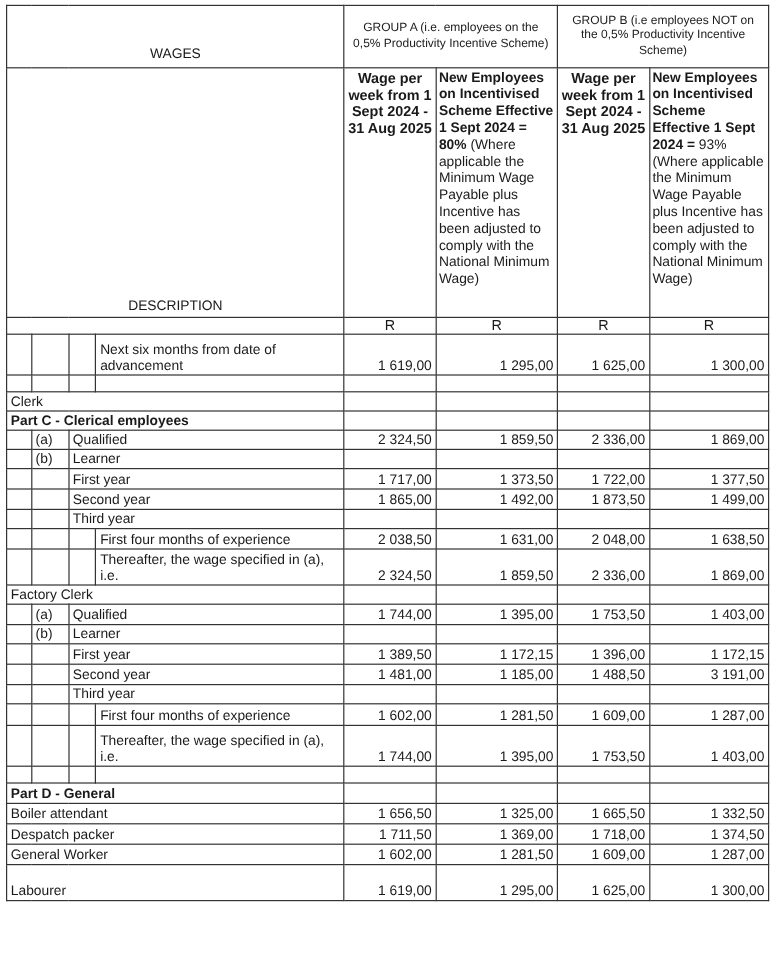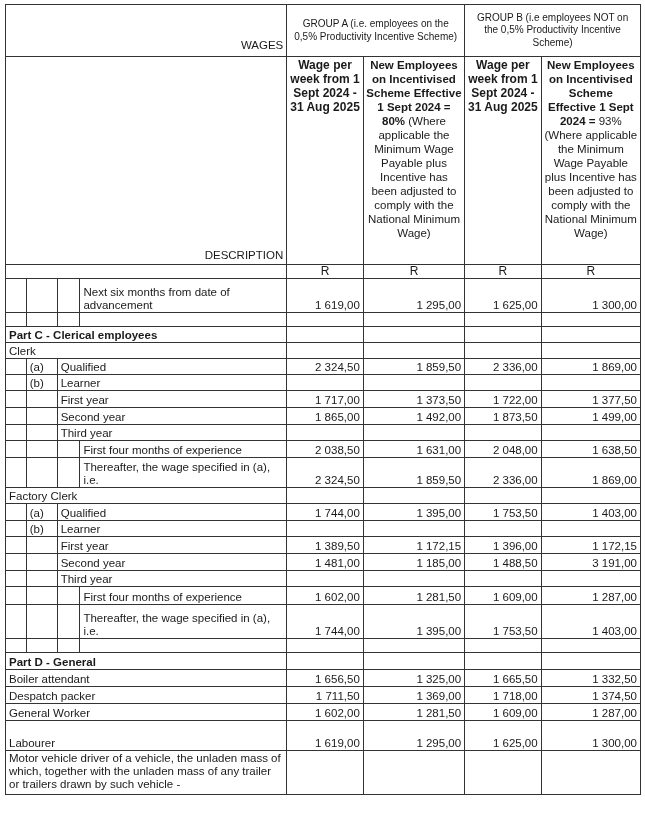--- a/index.html
+++ b/index.html
@@ -1,21 +1,21 @@
 <!DOCTYPE html>
 <html><head>
 <meta charset="utf-8">
 <style>
   html, body { margin:0; padding:0; background:#ffffff; }
   body { width:645px; height:815px; overflow:hidden; font-family:"Liberation Sans", sans-serif; color:#1a1a1a; }
   table { border-collapse:collapse; table-layout:fixed; position:absolute; left:5px; top:4px; width:636px; }
   td { border:1px solid #333; padding:0 3px; font-size:11.5px; line-height:13px; vertical-align:bottom; overflow:hidden; }
-  .h { text-align:right; vertical-align:middle; }
+  .h { text-align:center; vertical-align:middle; }
   .hb { font-weight:bold; text-align:center; vertical-align:top; font-size:12px; line-height:14px; padding:1px 2px; }
-  .hn { text-align:center; vertical-align:top; font-size:11.5px; line-height:14px; padding:1px 2px; }
+  .hn { vertical-align:top; font-size:11.5px; line-height:14px; padding:1px 2px; }
   .grp { font-size:10px; line-height:12.5px; text-align:center; vertical-align:middle; padding:2px 4px; }
   .num { text-align:right; padding-left:12px; vertical-align:bottom; }
   .num2 { text-align:right; padding-left:18px; vertical-align:bottom; }
   .bold { font-weight:bold; }
   .r { text-align:center; font-size:12px; vertical-align:middle; }
   .top { vertical-align:top; }
 </style>
 </head>
 <body>
 
@@ -67,28 +67,28 @@
         <td></td>
         <td></td>
         <td></td>
     <td></td>
         <td></td>
         <td></td>
         <td></td>
   </tr>
 
   <tr style="height:16px">
+    <td colspan="4">Clerk</td>
+    <td></td>
+        <td></td>
+        <td></td>
+        <td></td>
+  </tr>
+  <tr style="height:16px">
     <td colspan="4" class="bold">Part C - Clerical employees</td>
-    <td></td>
-        <td></td>
-        <td></td>
-        <td></td>
-  </tr>
-  <tr style="height:16px">
-    <td colspan="4">Clerk</td>
     <td></td>
         <td></td>
         <td></td>
         <td></td>
   </tr>
   <tr style="height:16px">
     <td></td>
     <td>(a)</td>
     <td colspan="2">Qualified</td>
     <td class="num">2 324,50</td>
@@ -264,22 +264,15 @@
     <td class="num">1 609,00</td>
     <td class="num2">1 287,00</td>
   </tr>
   <tr style="height:30px">
     <td colspan="4">Labourer</td>
     <td class="num">1 619,00</td>
     <td class="num2">1 295,00</td>
     <td class="num">1 625,00</td>
     <td class="num2">1 300,00</td>
   </tr>
-  <tr style="height:44px">
-    <td colspan="4" class="top" style="padding-top:1px">Motor vehicle driver of a vehicle, the unladen mass of which, together with the unladen mass of any trailer or trailers drawn by such vehicle -</td>
-    <td></td>
-        <td></td>
-        <td></td>
-        <td></td>
-  </tr>
 
 </tbody>
   </table>
 
 </body></html>

